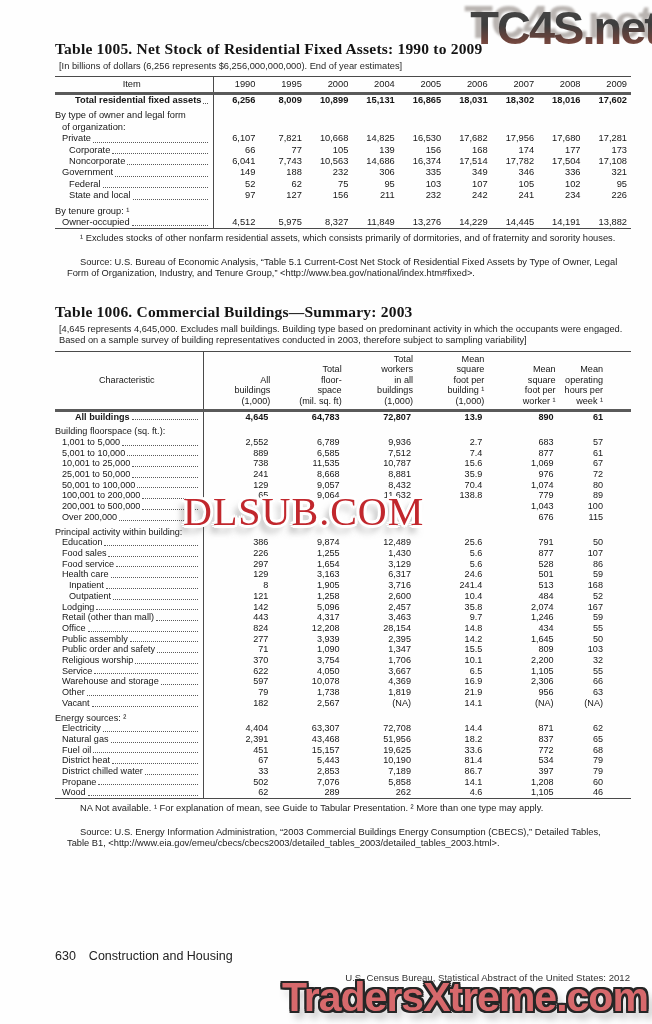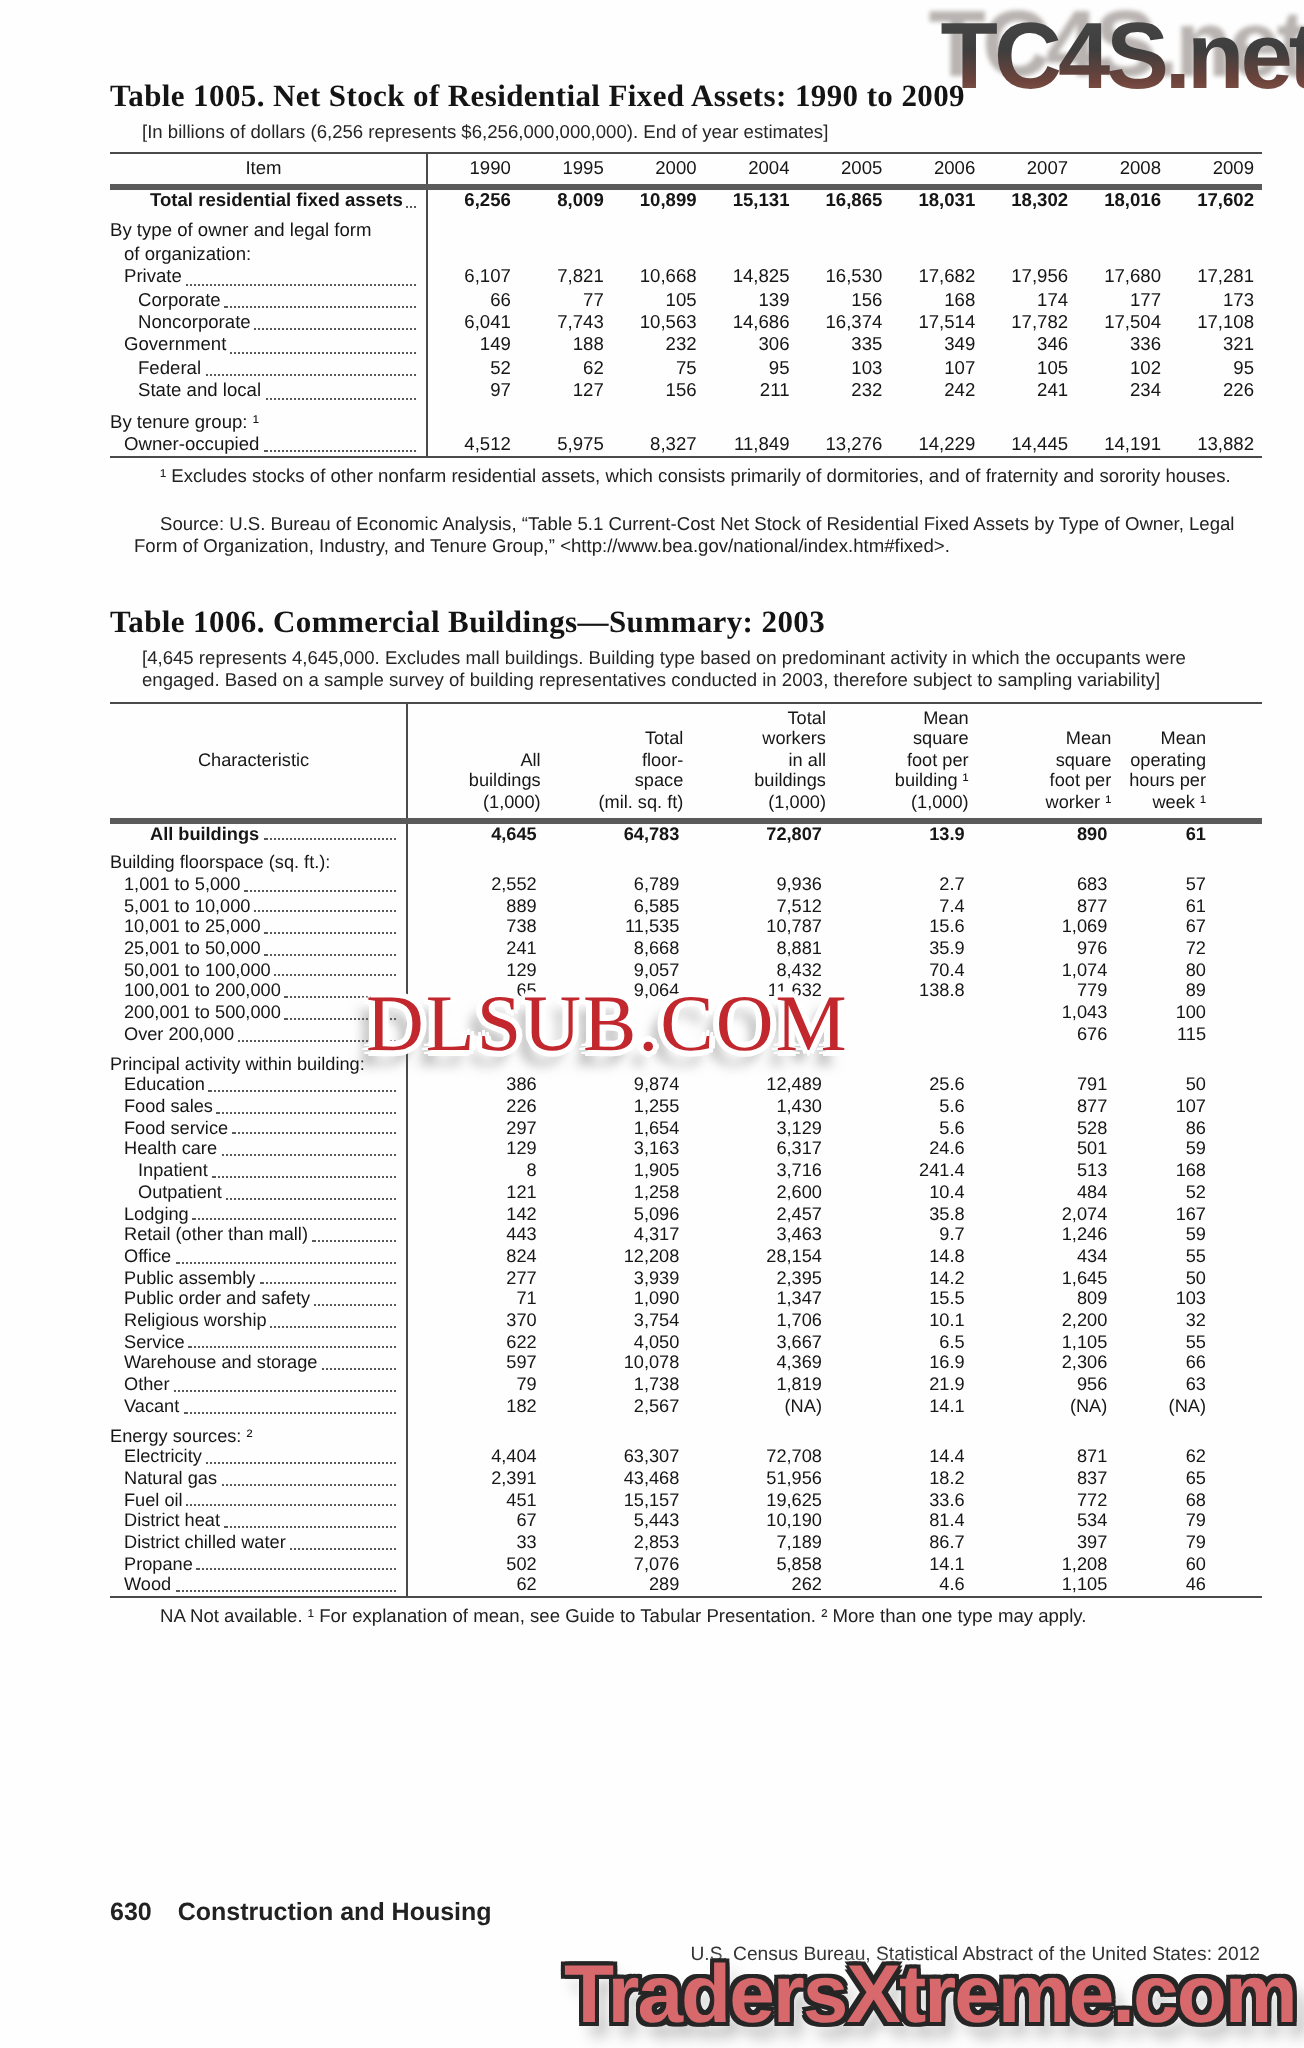--- a/index.html
+++ b/index.html
@@ -8,21 +8,21 @@
     background:#fefefe;color:#1b1b1b;
     font-family:"Liberation Sans", sans-serif;
   }
   .block{position:absolute;left:55px;width:576px;}
   .b1005{top:40px;}
   .b1006{top:303px;}
   .tbl-title{
     font-family:"Liberation Serif", serif;
     font-size:15.5px;font-weight:bold;margin:0 0 3px 0;letter-spacing:.2px;color:#141414;
   }
-  .bracket{font-size:9.3px;line-height:11.3px;margin:0 0 4px 16px;color:#262626;}
+  .bracket{font-size:9.3px;line-height:11.3px;margin:0 0 4px 4px;color:#262626;}
   
   table.stat{width:100%;border-collapse:collapse;table-layout:fixed;color:#161616;}
   .t1005 table.stat{font-size:9.3px;}
   .t1006 table.stat{font-size:9.1px;}
   thead th{
     font-weight:normal;vertical-align:bottom;text-align:right;
     white-space:pre-line;line-height:10.6px;padding:2px 4px 2px 0;
     border-top:1.5px solid #4a4a4a;border-bottom:3px solid #5a5a5a;
   }
   thead th.stub{text-align:center;vertical-align:middle;border-right:1px solid #4a4a4a;}
@@ -40,21 +40,21 @@
   tr.bold td{font-weight:bold;}
   .lab{display:flex;align-items:flex-end;overflow:hidden;}
   .lab > .txt{white-space:nowrap;}
   .dots{flex:1 1 auto;min-width:5px;border-bottom:1.5px dotted #5a5a5a;margin:0 3px 2px 2px;}
   .ind1{padding-left:7px;}
   .ind2{padding-left:14px;}
   .ind3{padding-left:20px;}
   .note{font-size:9.3px;line-height:11.4px;margin:12px;text-indent:13px;color:#222;}
   .note.first{margin-top:4px;}
   
-  .footer-left{position:absolute;left:55px;top:949px;font-size:12.5px;color:#222;font-weight:bold;}
+  .footer-left{position:absolute;left:55px;top:949px;font-size:12.5px;color:#222;}
   .footer-left .num{margin-right:13px;}
   .census{position:absolute;right:22px;top:972px;font-size:9.6px;color:#333;z-index:3;}
   
   .wm-top{position:absolute;top:0px;right:-6px;z-index:6;
     font-family:"Liberation Sans", sans-serif;font-weight:900;font-size:47px;letter-spacing:-2px;}
   .wm-top .shadow{position:absolute;left:-6px;top:-6px;color:#b9b4b1;filter:blur(1px);}
   .wm-top .grad{position:relative;
     background:linear-gradient(180deg,#4a4a4a 0%,#3e3e3e 45%,#6e443c 75%,#956457 100%);
     -webkit-background-clip:text;background-clip:text;color:transparent;}
   .wm-mid{position:absolute;left:183px;top:488px;z-index:6;
@@ -832,20 +832,21 @@
             <td class="num">289</td>
             <td class="num">262</td>
             <td class="num">4.6</td>
             <td class="num">1,105</td>
             <td class="num">46</td>
           </tr>
         </tbody>
       </table>
     </div>
   <p class="note first">NA Not available. ¹ For explanation of mean, see Guide to Tabular Presentation. ² More than one type may apply.</p>
+  <p class="note">Source: U.S. Energy Information Administration, “2003 Commercial Buildings Energy Consumption (CBECS),” Detailed Tables, Table B1, &lt;http://www.eia.gov/emeu/cbecs/cbecs2003/detailed_tables_2003/detailed_tables_2003.html&gt;.</p>
 </section>
 
 <div class="wm-mid">DLSUB.COM</div>
 
 <div class="footer-left">
   <span class="num">630</span><span>Construction and Housing</span>
 </div>
 <div class="census">U.S. Census Bureau, Statistical Abstract of the United States: 2012</div>
 
 <div class="wm-bottom">TradersXtreme.com</div>

